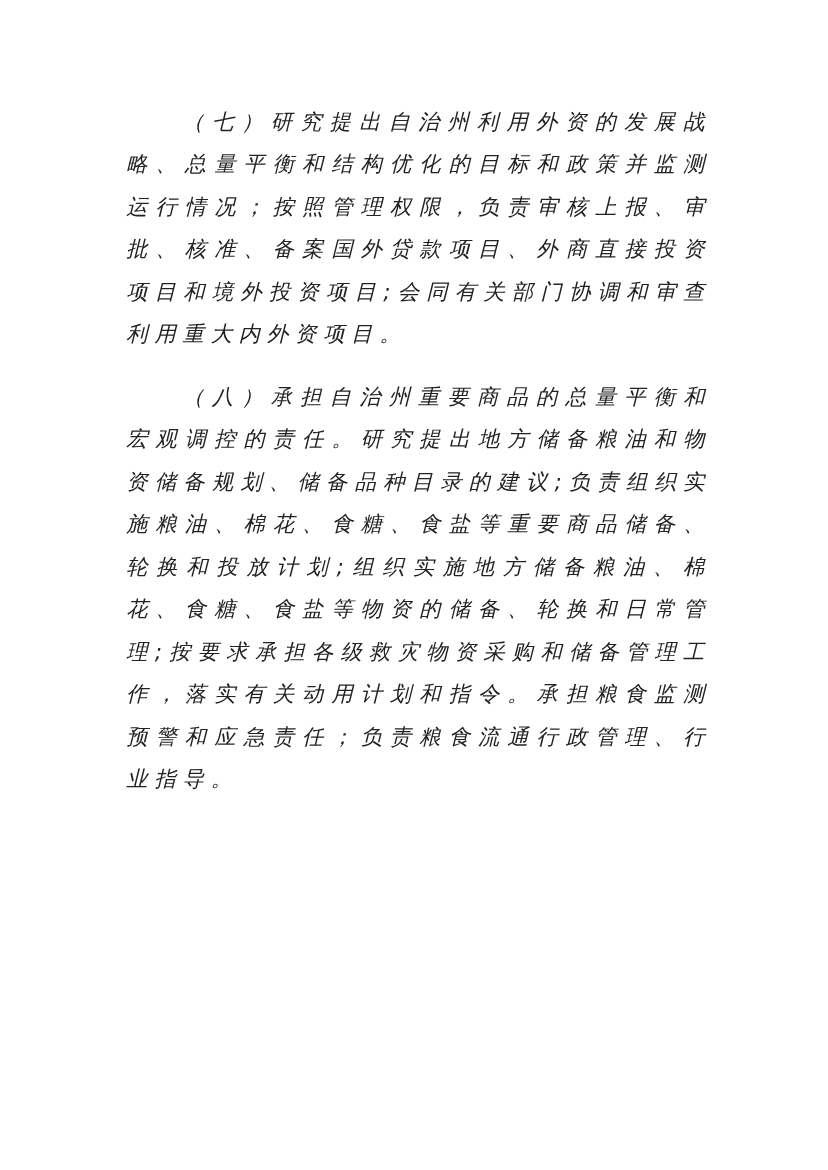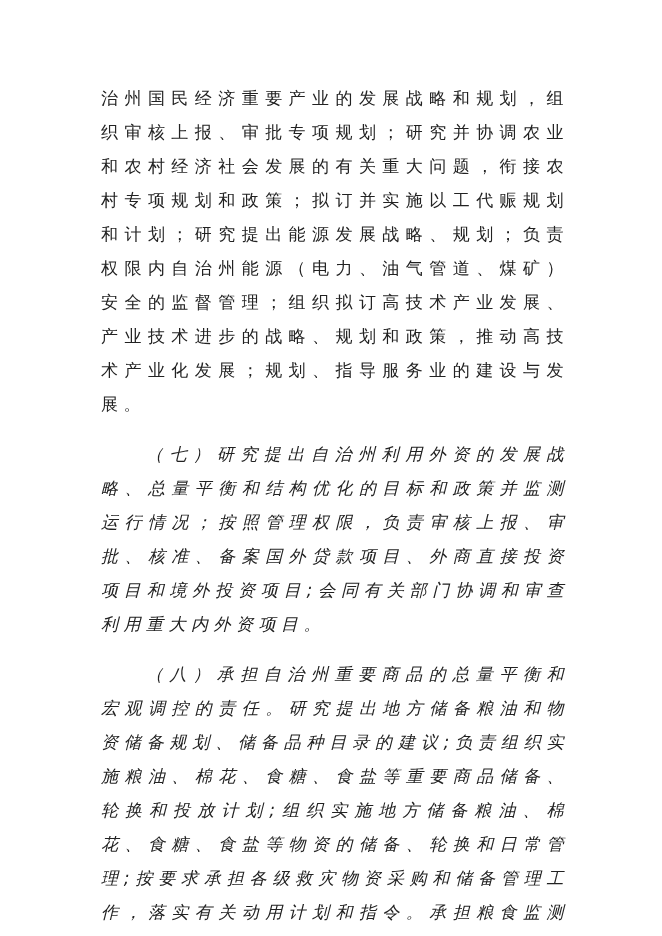--- a/index.html
+++ b/index.html
@@ -32,17 +32,16 @@
     }
     .indent {
       text-indent: 45px;
       font-style: italic;
     }
   </style>
 </head>
 <body>
 
 <div class="page">
-  <p class="para">治州国民经济重要产业的发展战略和规划，组织审核上报、审批专项规划；研究并协调农业和农村经济社会发展的有关重大问题，衔接农村专项规划和政策；拟订并实施以工代赈规划和计划；研究提出能源发展战略、规划；负责权限内自治州能源（电力、油气管道、煤矿）安全的监督管理；组织拟订高技术产业发展、产业技术进步的战略、规划和政策，推动高技术产业化发展；规划、指导服务业的建设与发展。</p>
   <p class="para indent">（七）研究提出自治州利用外资的发展战略、总量平衡和结构优化的目标和政策并监测运行情况；按照管理权限，负责审核上报、审批、核准、备案国外贷款项目、外商直接投资项目和境外投资项目;会同有关部门协调和审查利用重大内外资项目。</p>
   <p class="para indent">（八）承担自治州重要商品的总量平衡和宏观调控的责任。研究提出地方储备粮油和物资储备规划、储备品种目录的建议;负责组织实施粮油、棉花、食糖、食盐等重要商品储备、轮换和投放计划;组织实施地方储备粮油、棉花、食糖、食盐等物资的储备、轮换和日常管理;按要求承担各级救灾物资采购和储备管理工作，落实有关动用计划和指令。承担粮食监测预警和应急责任；负责粮食流通行政管理、行业指导。</p>
 
 </div>
 
 </body></html>

